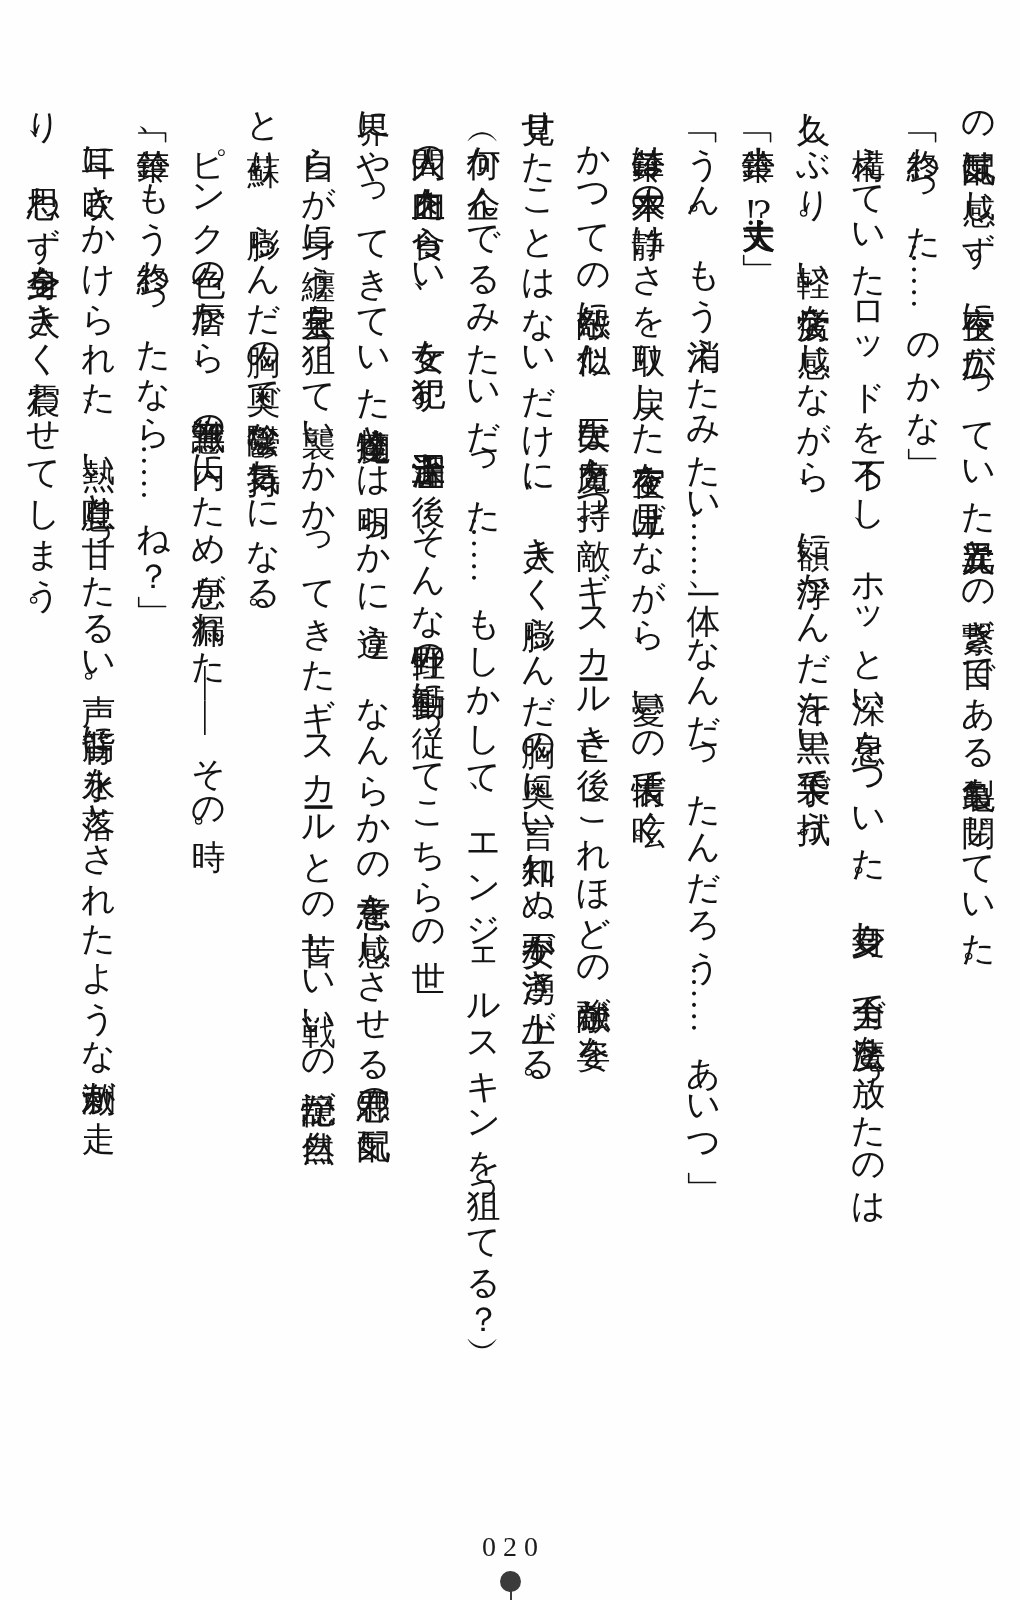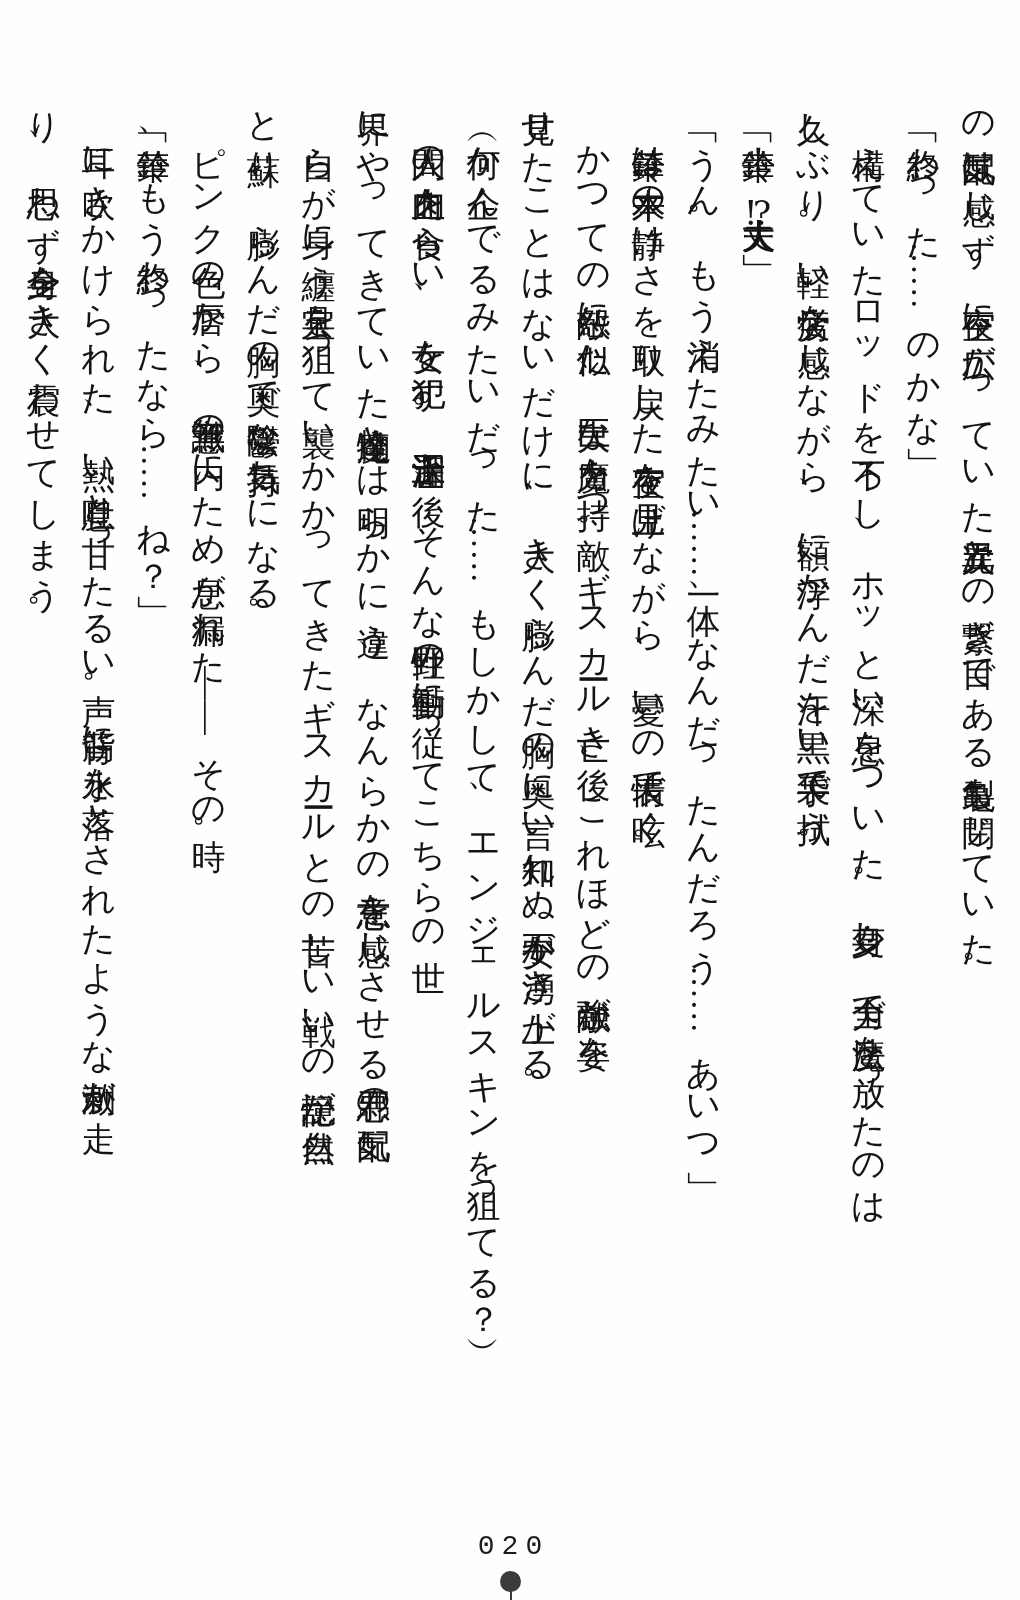--- a/index.html
+++ b/index.html
@@ -37,21 +37,21 @@
     padding: 0;
     height: 1400px;             
     white-space: normal;
   }
   .page-number {
     position: absolute;
     top: 1532px;
     left: 0;
     width: 100%;
     text-align: center;
-    font-family: Liberation Mono, monospace;
+    font-family: Liberation Serif, serif;
     font-size: 28px;
     line-height: 30px;
     letter-spacing: 7px;
     text-indent: 7px;           
     color: #1c1c1c;
   }
   .ornament {
     position: absolute;
     left: 499px;
     top: 1571px;

